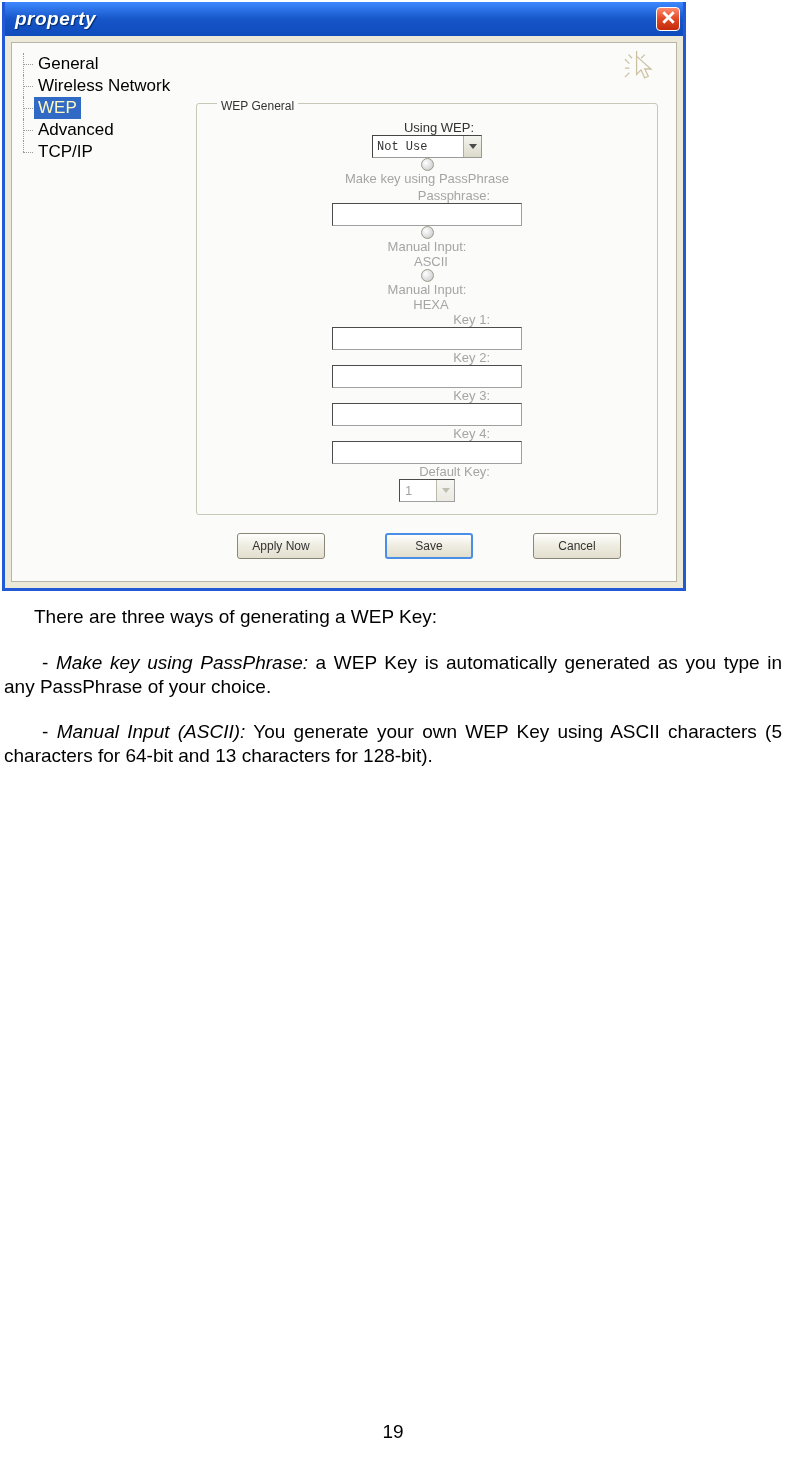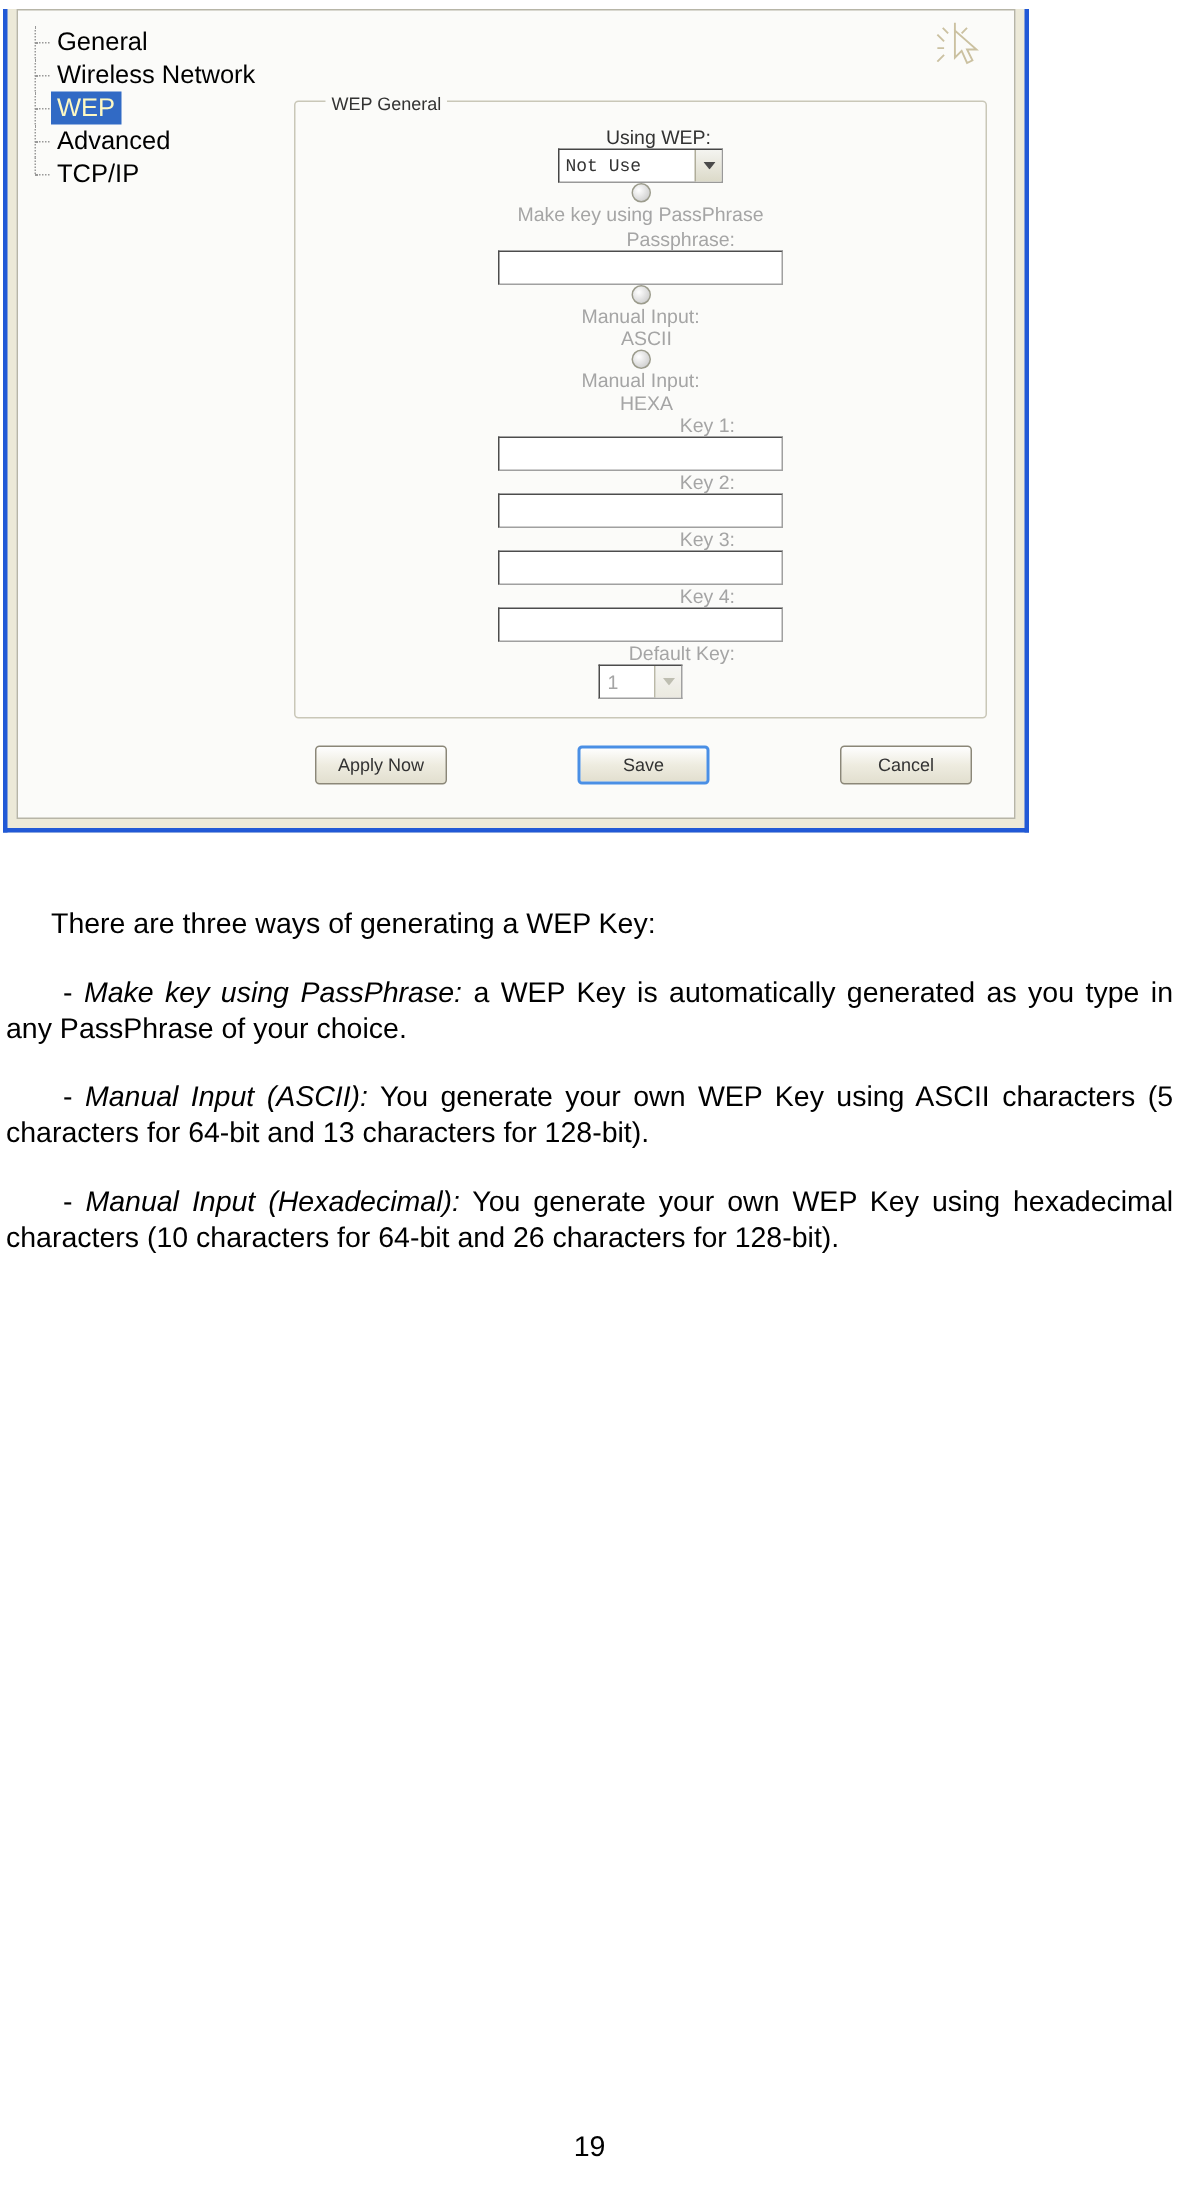--- a/index.html
+++ b/index.html
@@ -177,21 +177,21 @@
       display: flex;
       width: 56px;
       height: 23px;
       border: 1px inset #a0a0a0;
       align-items: center;
       background: #fff;
     }
     .small-combo .val { padding-left: 5px; color: #a5a5a5; flex: 1; font-size: 13px; }
     .button-row {
       display: flex;
-      justify-content: space-between;
+      justify-content: center;
       gap: 60px;
       padding: 8px 10px 10px 14px;
       margin-top: 10px;
     }
     .btn {
       min-width: 88px;
       height: 26px;
       font-family: Tahoma, sans-serif;
       font-size: 12px;
       background: linear-gradient(to bottom, #fefefe, #eeece0 50%, #e2dfcf);
@@ -230,20 +230,30 @@
       text-align: center;
       font-family: Arial, sans-serif;
       font-size: 19px;
     }
     .cursor-icon svg { width: 36px; height: 36px; }
   </style>
 </head>
 <body>
 
 <div class="window">
+  <div class="title-bar">
+    <span class="title-text">property</span>
+    <div class="close-btn">
+      <span>
+        <svg viewBox="0 0 10 10">
+            <path d="M1 1 L9 9 M9 1 L1 9" stroke="#fff" stroke-width="2.2" fill="none"></path>
+          </svg>
+      </span>
+    </div>
+  </div>
 
   <div class="window-body">
     <div class="header-icon-area cursor-icon">
       <svg viewBox="0 0 40 40">
         <path d="M14 6 L14 26 L19 21 L23 30 L27 28 L23 20 L30 20 Z" fill="none" stroke="#b7a97c" stroke-width="1.4"></path>
         <path d="M6 14 L1 9 M6 19 L1 19 M6 24 L1 29 M14 6 L14 0 M9 8 L5 4 M19 8 L23 4" stroke="#b7a97c" stroke-width="1.4"></path>
       </svg>
     </div>
 
     <div class="sidebar">
@@ -339,16 +349,15 @@
         <div class="btn">Cancel</div>
       </div>
     </div>
   </div>
 </div>
 
 <div class="doc-text">
   <p class="para2">There are three ways of generating a WEP Key:</p>
   <p class="para3"><span class="lead">- <em>Make key using PassPhrase:</em></span><span> a WEP Key is automatically generated as you type in any PassPhrase of your choice.</span></p>
   <p class="para4"><span class="lead">- <em>Manual Input (ASCII):</em></span><span> You generate your own WEP Key using ASCII characters (5 characters for 64-bit and 13 characters for 128-bit).</span></p>
-  <p class="para5"><span class="lead">- <em>Manual Input (Hexadecimal):</em></span><span> You generate your own WEP Key using hexadecimal characters (10 characters for 64-bit and 26 characters for 128-bit).</span></p>
 </div>
 
 <div class="page-num">19</div>
 
 </body></html>

